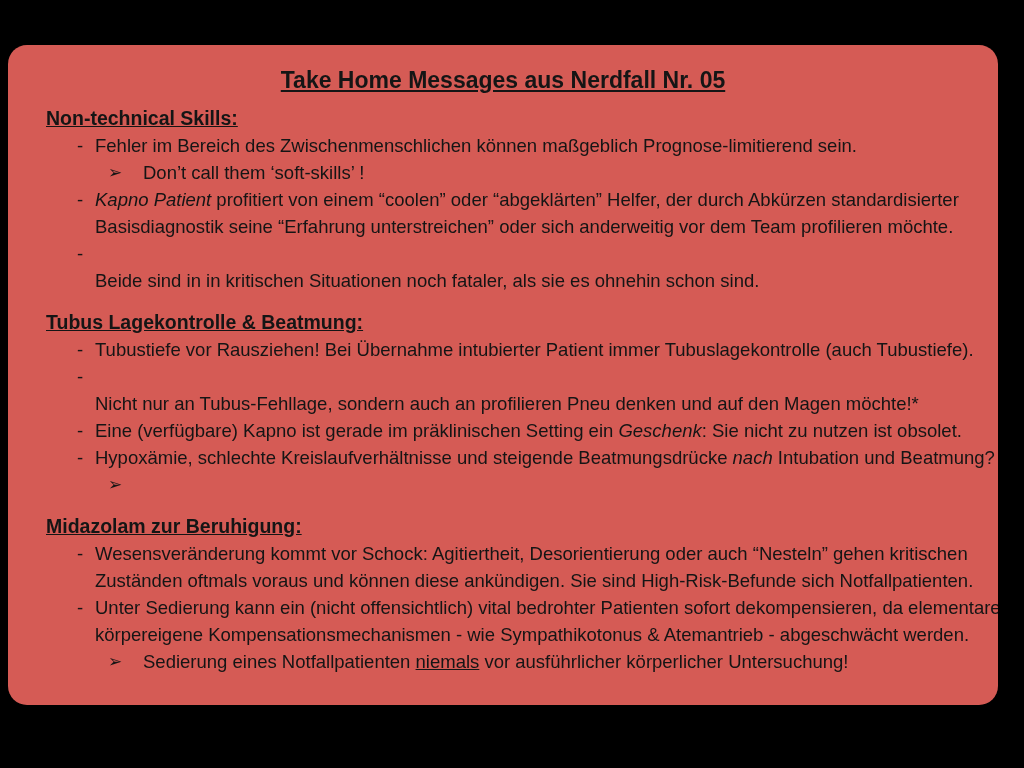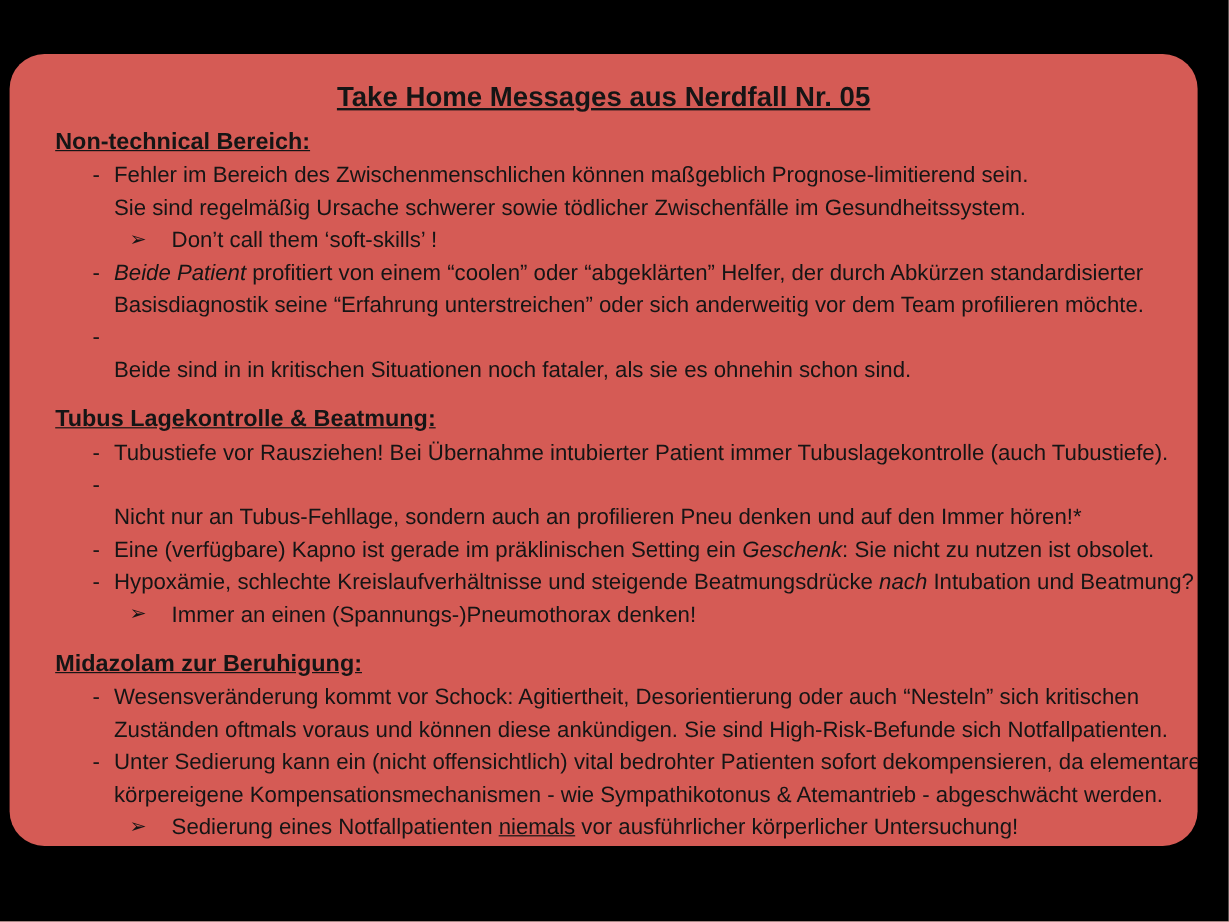--- a/index.html
+++ b/index.html
@@ -9,21 +9,21 @@
     font-family: "Liberation Sans", sans-serif;
   }
   .canvas {
     position: absolute; inset: 0;
     background: var(--canvas-bg, #000000);
   }
   .slide {
     position: absolute; left: 8px; top: 45px;
     width: 990px; height: 660px;
     background: var(--slide-bg, #d55b55);
-    border-radius: 29px;
+    border-radius: 19px;
     color: var(--text-color, #151515);
     overflow: hidden;
   }
   .title {
     margin-top: 22px;
     text-align: center;
     font-size: 23px; font-weight: bold;
     text-decoration: underline;
     line-height: 27px;
   }
@@ -52,36 +52,35 @@
   .u { text-decoration: underline; }
 </style>
 </head>
 <body>
 
 <div class="canvas">
   <div class="slide">
     <div class="title">Take Home Messages aus Nerdfall Nr. 05</div>
     <div class="content" id="content">
         <div class="section">
-          <div class="heading">Non-technical Bereich:</div>
+          <div class="heading">Non-technical Skills:</div>
           <div class="row">
             <span class="gutter g-dash">-</span>
             <span><span>Fehler im Bereich des Zwischenmenschlichen können maßgeblich Prognose-limitierend sein.</span></span>
           </div>
           <div class="row">
             <span class="gutter g-dash"></span>
-            <span><span>Sie sind regelmäßig Ursache schwerer sowie tödlicher Zwischenfälle im Gesundheitssystem.</span></span>
           </div>
           <div class="row">
             <span class="gutter g-arrow">➢</span>
             <span><span class="b">Don’t call them ‘soft-skills’ !</span></span>
           </div>
           <div class="row">
             <span class="gutter g-dash">-</span>
-            <span><span class="i">Beide Patient</span><span> profitiert von einem “coolen” oder “abgeklärten” Helfer, der durch Abkürzen standardisierter</span></span>
+            <span><span class="i">Kapno Patient</span><span> profitiert von einem “coolen” oder “abgeklärten” Helfer, der durch Abkürzen standardisierter</span></span>
           </div>
           <div class="row">
             <span class="gutter g-dash"></span>
             <span><span>Basisdiagnostik seine “Erfahrung unterstreichen” oder sich anderweitig vor dem Team profilieren möchte.</span></span>
           </div>
           <div class="row">
             <span class="gutter g-dash">-</span>
           </div>
           <div class="row">
             <span class="gutter g-dash"></span>
@@ -92,40 +91,39 @@
           <div class="heading">Tubus Lagekontrolle &amp; Beatmung:</div>
           <div class="row">
             <span class="gutter g-dash">-</span>
             <span><span class="b">Tubustiefe vor Rausziehen!</span><span> Bei Übernahme intubierter Patient immer Tubuslagekontrolle (auch Tubustiefe).</span></span>
           </div>
           <div class="row">
             <span class="gutter g-dash">-</span>
           </div>
           <div class="row">
             <span class="gutter g-dash"></span>
-            <span><span>Nicht nur an Tubus-Fehllage, sondern </span><span class="b">auch an profilieren Pneu denken</span><span> und </span><span class="b">auf den Immer hören</span><span>!*</span></span>
+            <span><span>Nicht nur an Tubus-Fehllage, sondern </span><span class="b">auch an profilieren Pneu denken</span><span> und </span><span class="b">auf den Magen möchte</span><span>!*</span></span>
           </div>
           <div class="row">
             <span class="gutter g-dash">-</span>
             <span><span>Eine (verfügbare) Kapno ist gerade im präklinischen Setting ein </span><span class="i">Geschenk</span><span>: Sie nicht zu nutzen ist obsolet.</span></span>
           </div>
           <div class="row">
             <span class="gutter g-dash">-</span>
             <span><span>Hypoxämie, schlechte Kreislaufverhältnisse und steigende Beatmungsdrücke </span><span class="i">nach</span><span> Intubation und Beatmung?</span></span>
           </div>
           <div class="row">
             <span class="gutter g-arrow">➢</span>
-            <span><span>Immer an einen (Spannungs-)Pneumothorax denken!</span></span>
           </div>
         </div>
         <div class="section">
           <div class="heading">Midazolam zur Beruhigung:</div>
           <div class="row">
             <span class="gutter g-dash">-</span>
-            <span><span class="b">Wesensveränderung kommt vor Schock:</span><span> Agitiertheit, Desorientierung oder auch “Nesteln” sich kritischen</span></span>
+            <span><span class="b">Wesensveränderung kommt vor Schock:</span><span> Agitiertheit, Desorientierung oder auch “Nesteln” gehen kritischen</span></span>
           </div>
           <div class="row">
             <span class="gutter g-dash"></span>
             <span><span>Zuständen oftmals voraus und können diese ankündigen. Sie sind </span><span class="b">High-Risk-Befunde</span><span> sich Notfallpatienten.</span></span>
           </div>
           <div class="row">
             <span class="gutter g-dash">-</span>
             <span><span>Unter Sedierung kann ein (nicht offensichtlich) vital bedrohter Patienten sofort dekompensieren, da elementare</span></span>
           </div>
           <div class="row">

